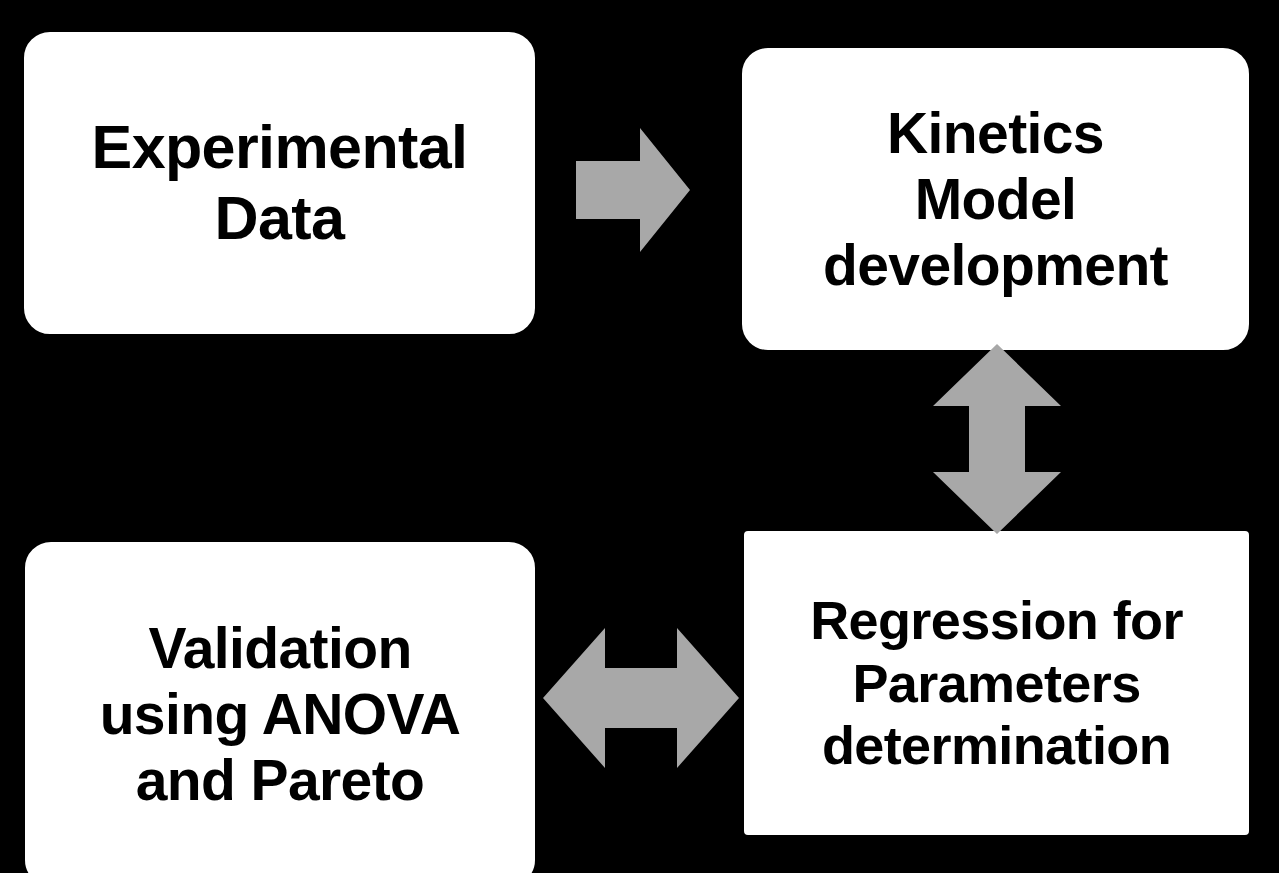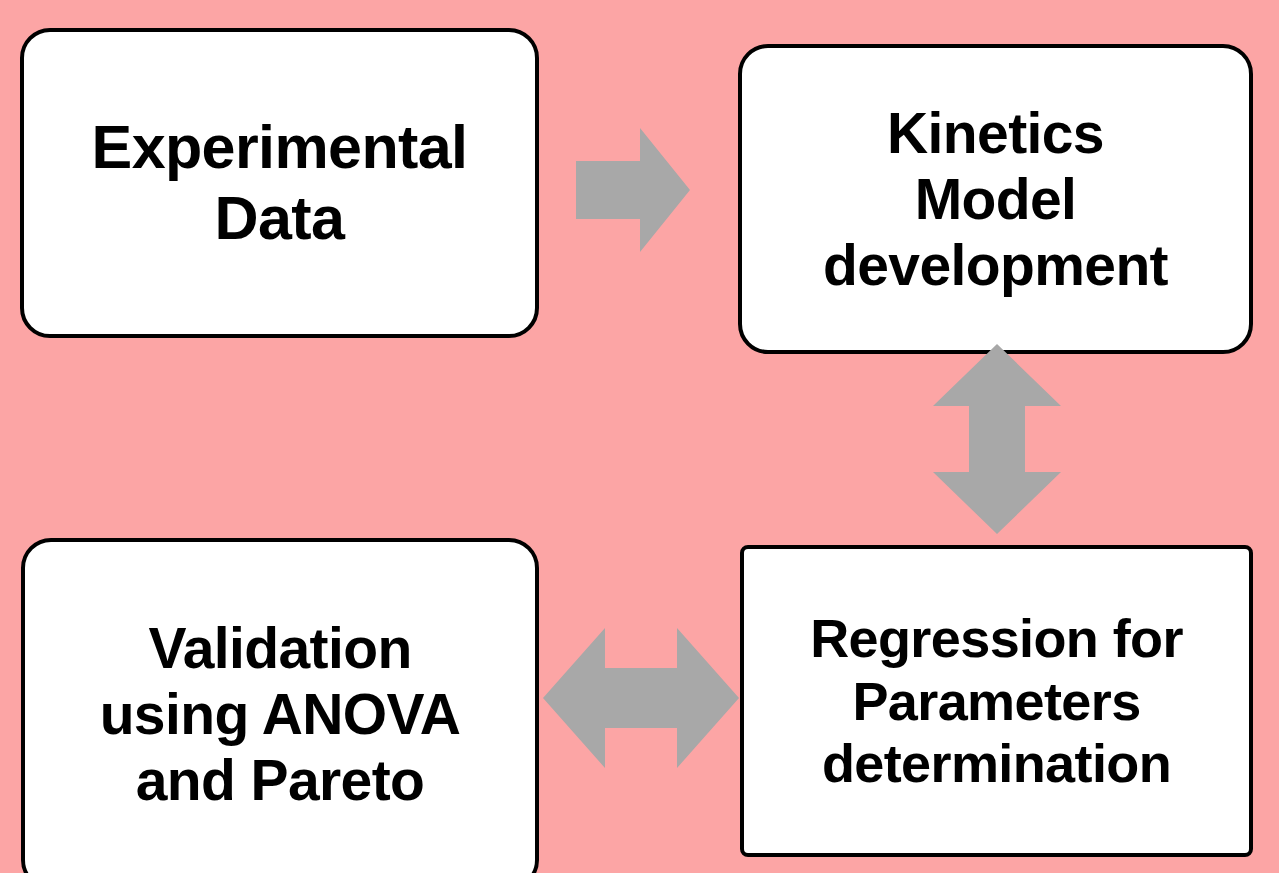--- a/index.html
+++ b/index.html
@@ -7,21 +7,21 @@
     padding: 0;
     background: #ffffff;
   }
   body {
     font-family: "Liberation Sans", sans-serif;
   }
   #canvas {
     position: relative;
     width: 1279px;
     height: 873px;
-    background: #fca5a5;
+    background: #000000;
     overflow: hidden;
   }
 
   
   .node {
     position: absolute;
     box-sizing: border-box;
     background: #ffffff;
     border: 4px solid #000000;
     border-radius: 30px;
@@ -50,21 +50,21 @@
     left: 738px; top: 28px;  width: 515px; height: 310px; margin-top: 16px;
   }
   #node-kinetics-model .node-label { font-size: 57px; }
 
   #node-validation {
     left: 21px;  top: 538px; width: 518px; height: 352px;
   }
   #node-validation .node-label { font-size: 57px; }
 
   #node-regression {
-    left: 740px; top: 545px; width: 513px; height: 312px; border-radius: 8px;
+    left: 740px; top: 527px; width: 513px; height: 312px; border-radius: 8px;
   }
   #node-regression .node-label { font-size: 54px; }
 
   
   .arrow {
     position: absolute;
   }
   .arrow svg { display: block; width: 100%; height: 100%; }
 
   #arrow-data-to-model {

